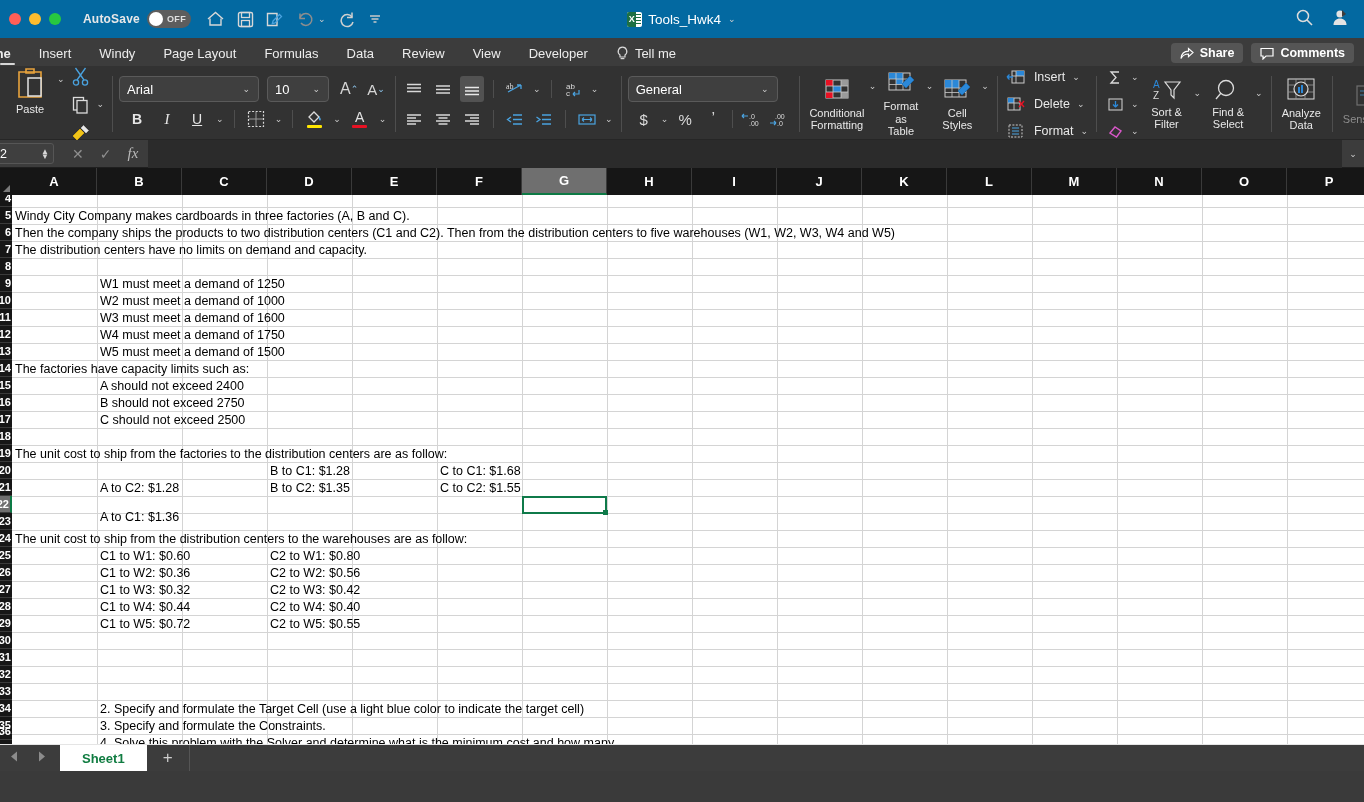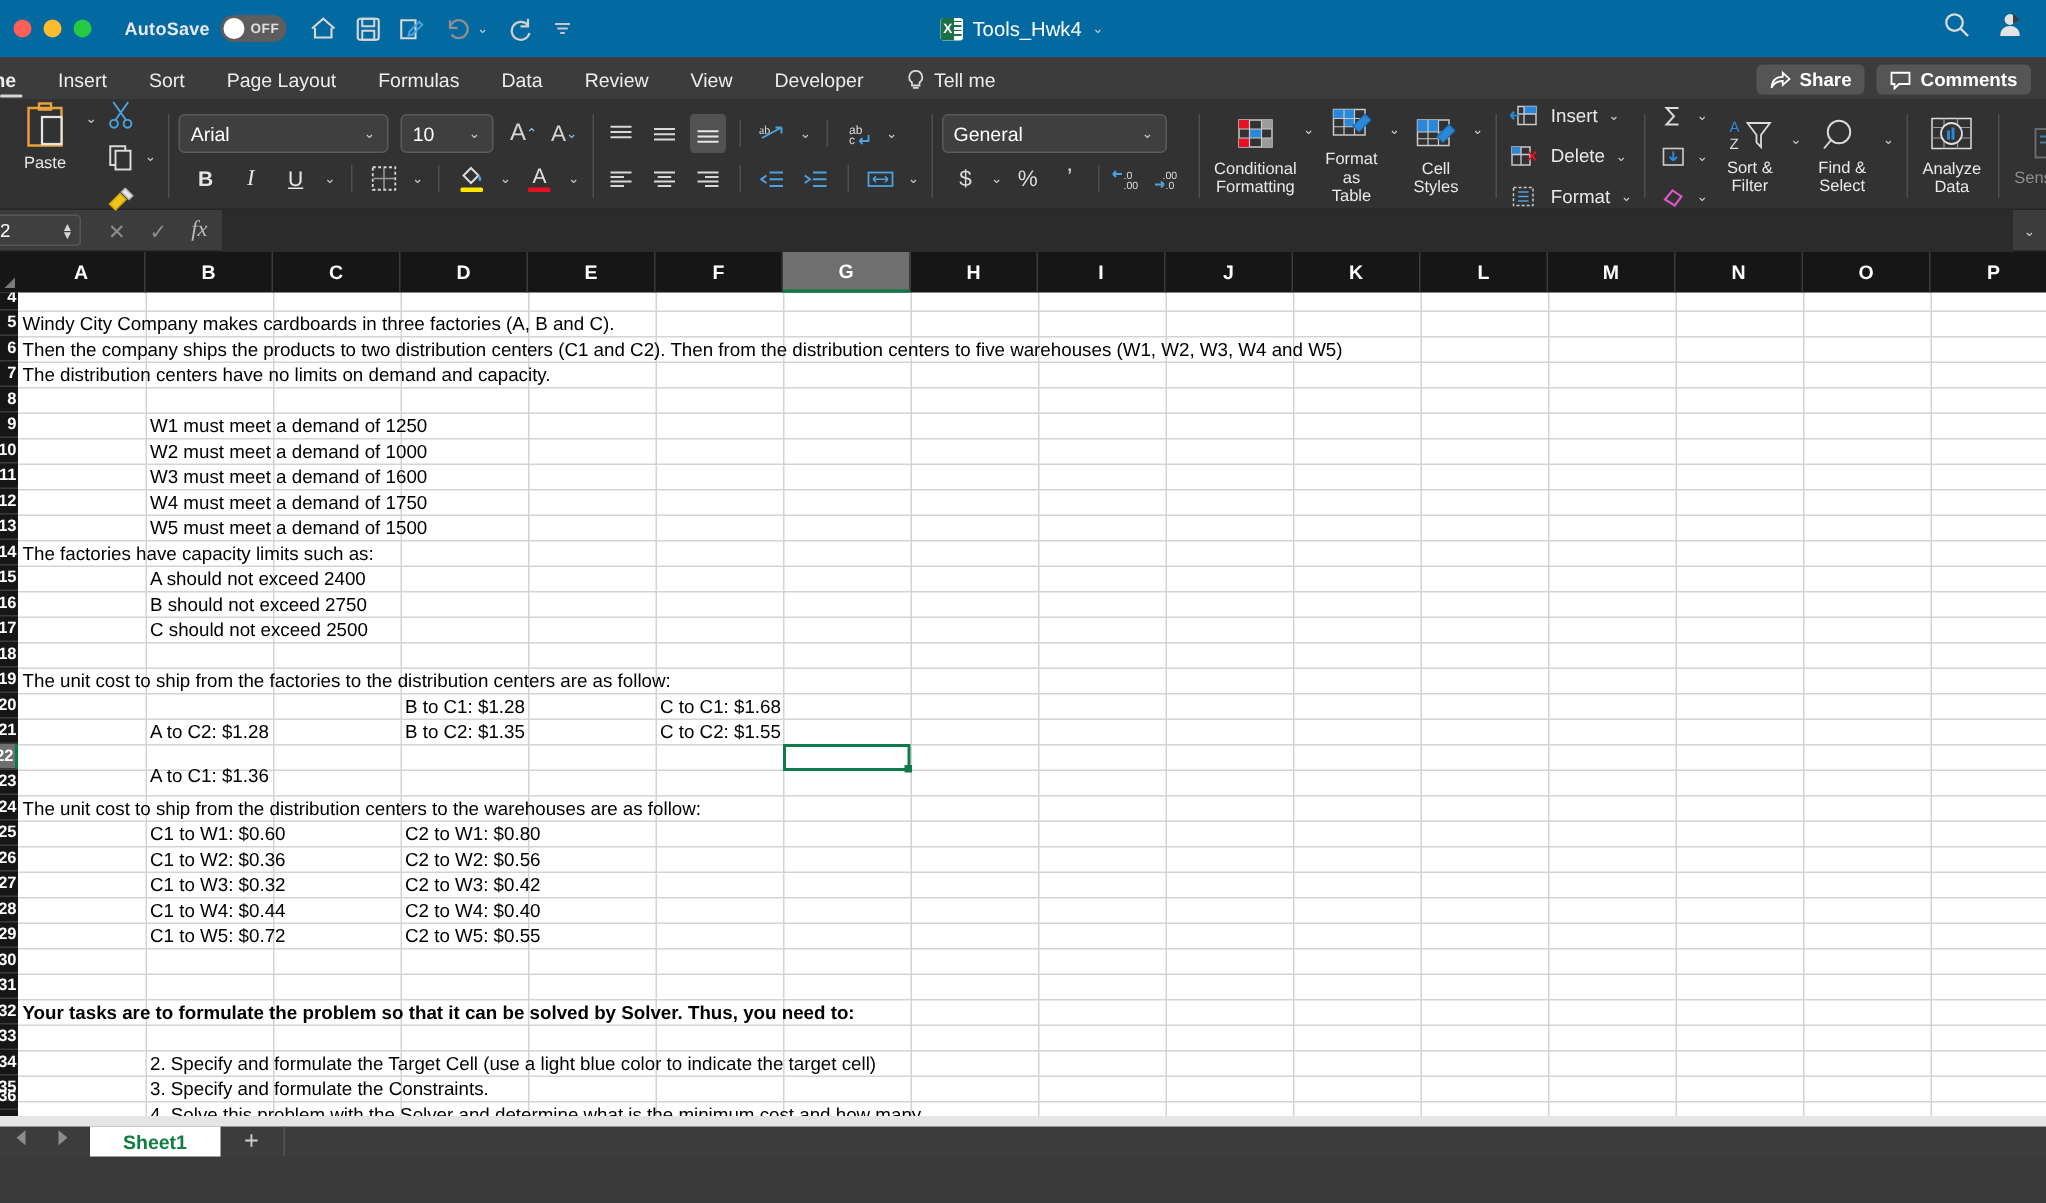--- a/index.html
+++ b/index.html
@@ -193,21 +193,21 @@
     z-index: 2;
   }
   .selbox .handle {
     position: absolute; right: -3px; bottom: -3px; width: 5px; height: 5px;
     background: #0f7a4a;
   }
 
   
   .sheetbar {
     height: 27px; background: #3c3c3c; display: flex; align-items: stretch;
-    border-top: 7px solid #e5e5e5;
+    border-top: 1px solid #e5e5e5;
     justify-content: flex-end;
   }
   .navbtns { display: flex; align-items: center; gap: 14px; padding: 0 12px 0 8px; color: #8c8c8c; }
   .sheettab {
     background: #fff; color: #107c41; font-size: 13px; font-weight: bold;
     display: flex; align-items: center; padding: 0 22px;
   }
   .addsheet { display: flex; align-items: center; padding: 0 16px; color: #cdcdcd; font-size: 17px; }
   .sheetrest { flex: 1; border-left: 1px solid #555; }
 </style>
@@ -293,21 +293,21 @@
           <path d="M3.5 17 C3.5 12.6 6.4 10.4 10 10.4 C13.6 10.4 16.5 12.6 16.5 17 Z" fill="#e3e3e3"></path>
           <path d="M12 2 L16 6 L12 9" fill="#3c3c3c"></path>
         </svg>
     </span>
   </div>
 </div>
 
 <div class="tabbar">
   <div class="tab first active">ome</div>
   <div class="tab">Insert</div>
-  <div class="tab">Sort</div>
+  <div class="tab">Windy</div>
   <div class="tab">Page Layout</div>
   <div class="tab">Formulas</div>
   <div class="tab">Data</div>
   <div class="tab">Review</div>
   <div class="tab">View</div>
   <div class="tab">Developer</div>
   <div class="tab tab-tellme">
     <svg width="13" height="15" viewBox="0 0 13 15">
         <path d="M6.5 1.2 A4.3 4.3 0 0 1 9 9 V11 H4 V9 A4.3 4.3 0 0 1 6.5 1.2 Z" fill="none" stroke="#d9d9d9" stroke-width="1.2"></path>
         <path d="M4.6 12.6 H8.4" stroke="#d9d9d9" stroke-width="1.2"></path>
@@ -840,21 +840,20 @@
       <div class="celltxt" style="left: 86px; top: 353px;">C1 to W1: $0.60</div>
       <div class="celltxt" style="left: 256px; top: 353px;">C2 to W1: $0.80</div>
       <div class="celltxt" style="left: 86px; top: 370px;">C1 to W2: $0.36</div>
       <div class="celltxt" style="left: 256px; top: 370px;">C2 to W2: $0.56</div>
       <div class="celltxt" style="left: 86px; top: 387px;">C1 to W3: $0.32</div>
       <div class="celltxt" style="left: 256px; top: 387px;">C2 to W3: $0.42</div>
       <div class="celltxt" style="left: 86px; top: 404px;">C1 to W4: $0.44</div>
       <div class="celltxt" style="left: 256px; top: 404px;">C2 to W4: $0.40</div>
       <div class="celltxt" style="left: 86px; top: 421px;">C1 to W5: $0.72</div>
       <div class="celltxt" style="left: 256px; top: 421px;">C2 to W5: $0.55</div>
-      <div class="celltxt bold" style="left: 1px; top: 472px;">Your tasks are to formulate the problem so that it can be solved by Solver. Thus, you need to:</div>
       <div class="celltxt" style="left: 86px; top: 506px;">2. Specify and formulate the Target Cell (use a light blue color to indicate the target cell)</div>
       <div class="celltxt" style="left: 86px; top: 523px;">3. Specify and formulate the Constraints.</div>
       <div class="celltxt" style="left: 86px; top: 540px;">4. Solve this problem with the Solver and determine what is the minimum cost and how many</div>
       <div class="selbox" style="left: 510px; top: 301px; width: 85px; height: 18px;">
         <div class="handle"></div>
       </div>
     </div>
 </div>
 
 <div class="sheetbar">

